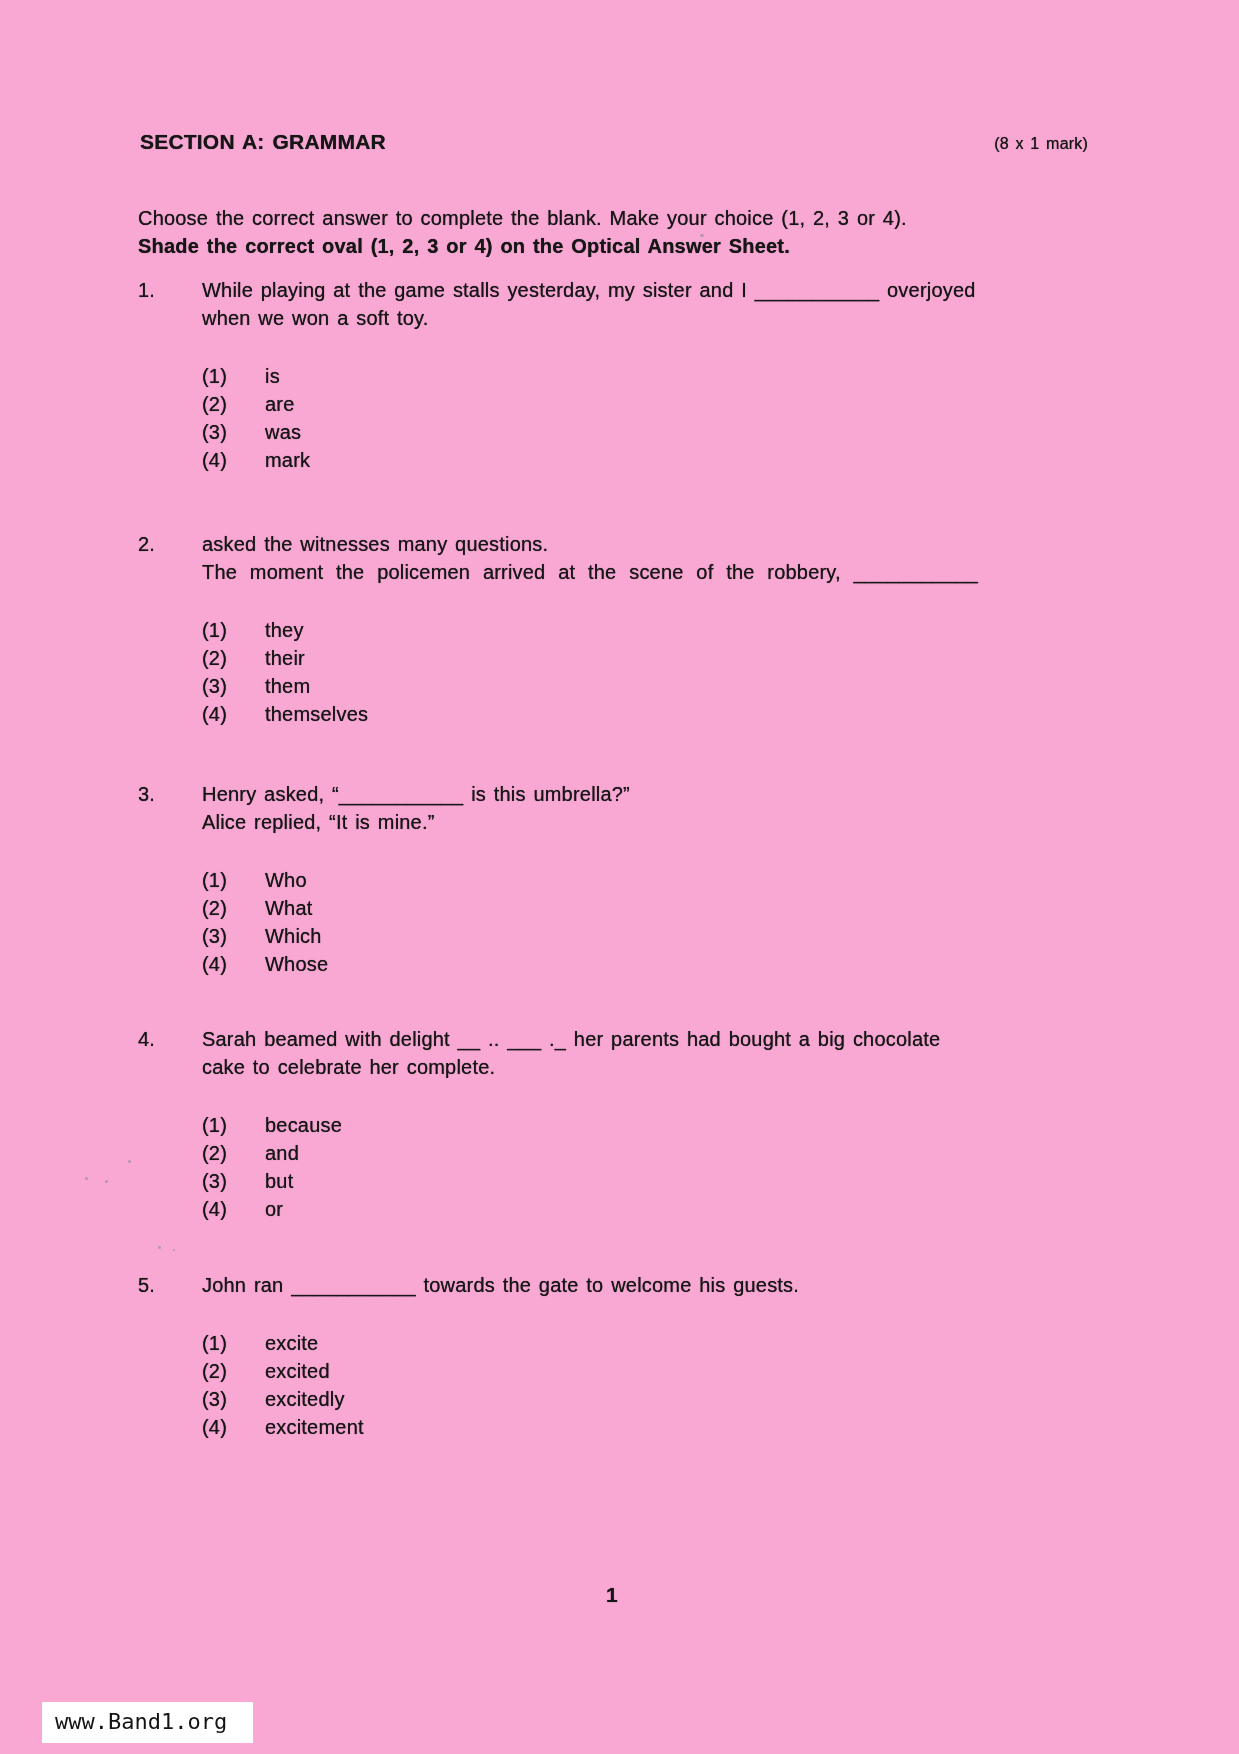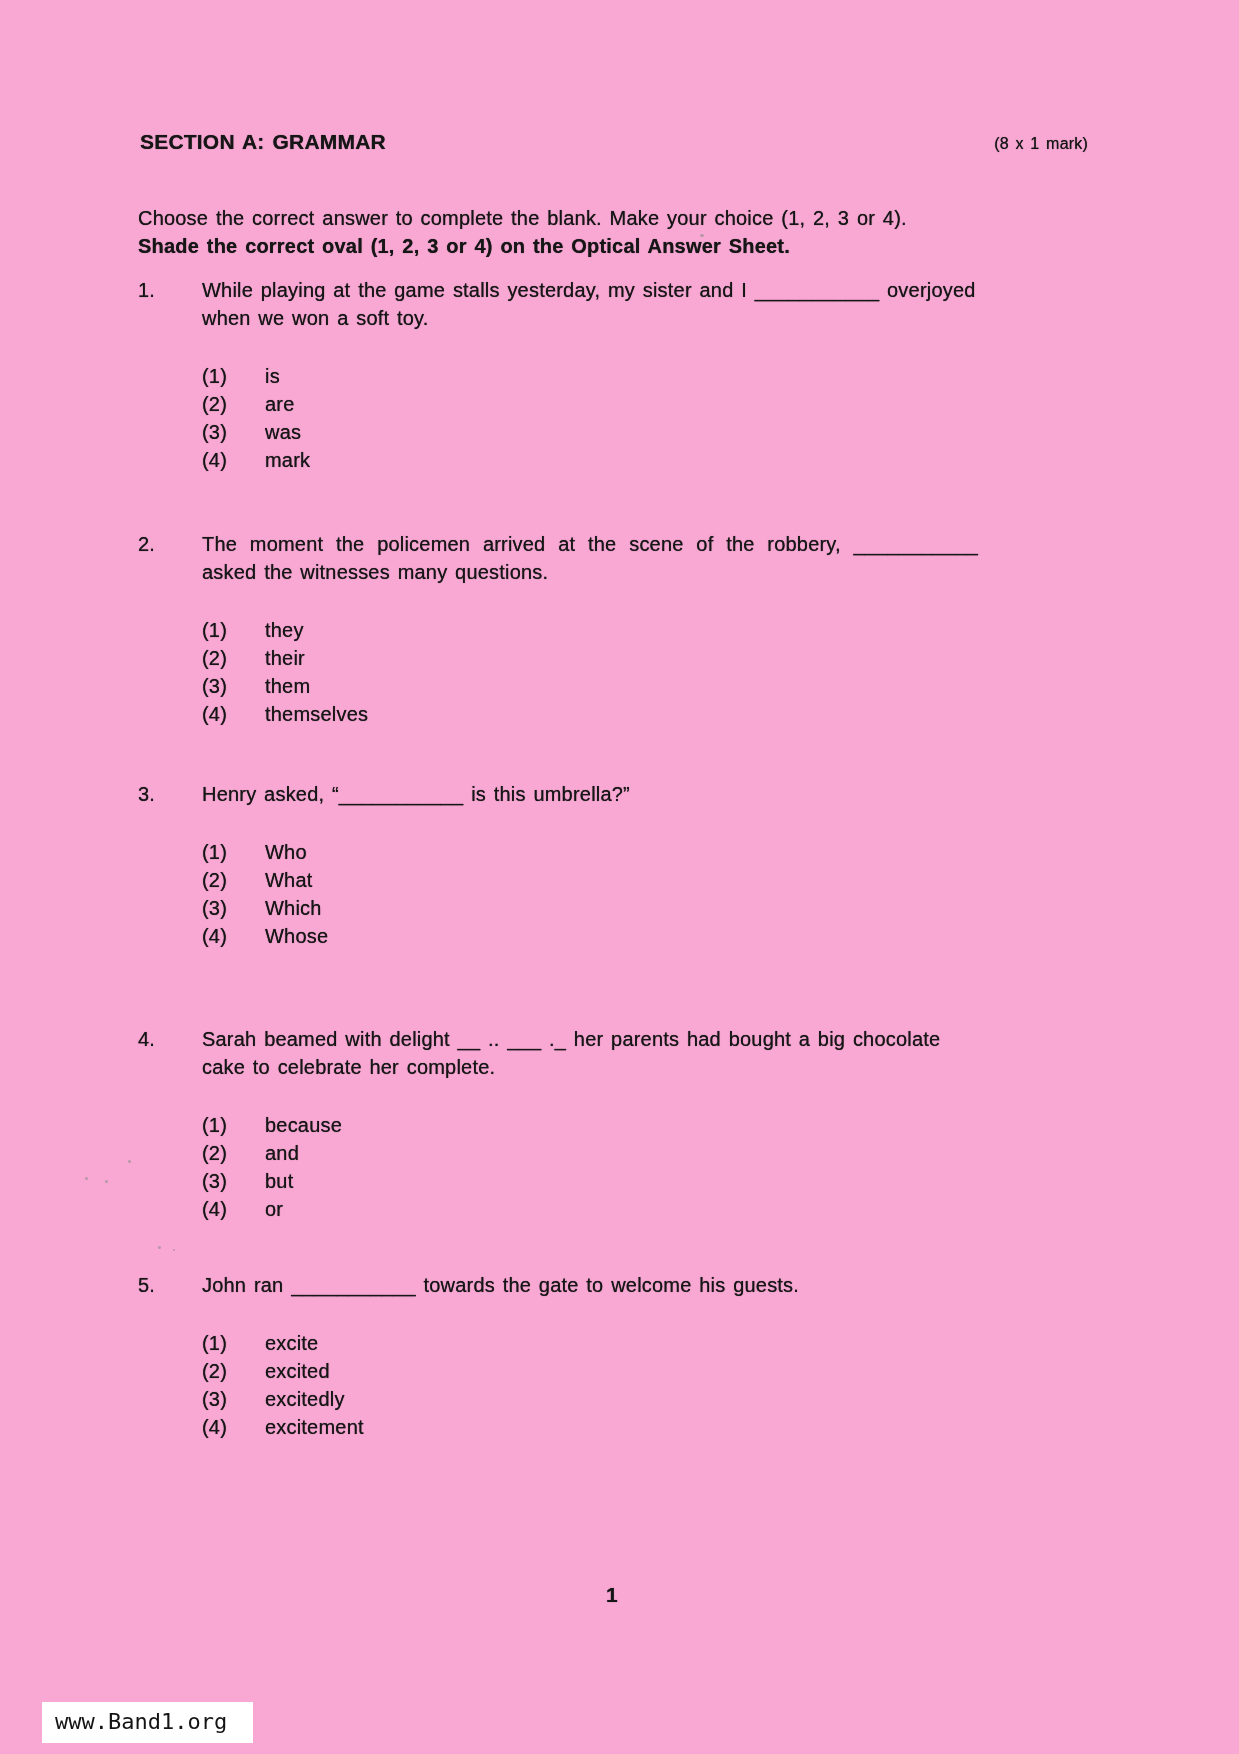--- a/index.html
+++ b/index.html
@@ -124,22 +124,22 @@
             <span class="onum">(4)</span>
             <span class="olabel">mark</span>
           </div>
         </div>
       </div>
     </section>
 
     <section class="question q2">
       <div class="qnum">2.</div>
       <div class="qbody">
+        <div class="qline">asked the witnesses many questions.</div>
         <div class="qline wide">The moment the policemen arrived at the scene of the robbery, ___________</div>
-        <div class="qline">asked the witnesses many questions.</div>
         <div class="options">
           <div class="option">
             <span class="onum">(1)</span>
             <span class="olabel">they</span>
           </div>
           <div class="option">
             <span class="onum">(2)</span>
             <span class="olabel">their</span>
           </div>
           <div class="option">
@@ -151,20 +151,21 @@
             <span class="olabel">themselves</span>
           </div>
         </div>
       </div>
     </section>
 
     <section class="question q3">
       <div class="qnum">3.</div>
       <div class="qbody">
         <div class="qline">Henry asked, “___________ is this umbrella?”</div>
+        <div class="qline">Alice replied, “It is mine.”</div>
         <div class="options">
           <div class="option">
             <span class="onum">(1)</span>
             <span class="olabel">Who</span>
           </div>
           <div class="option">
             <span class="onum">(2)</span>
             <span class="olabel">What</span>
           </div>
           <div class="option">

